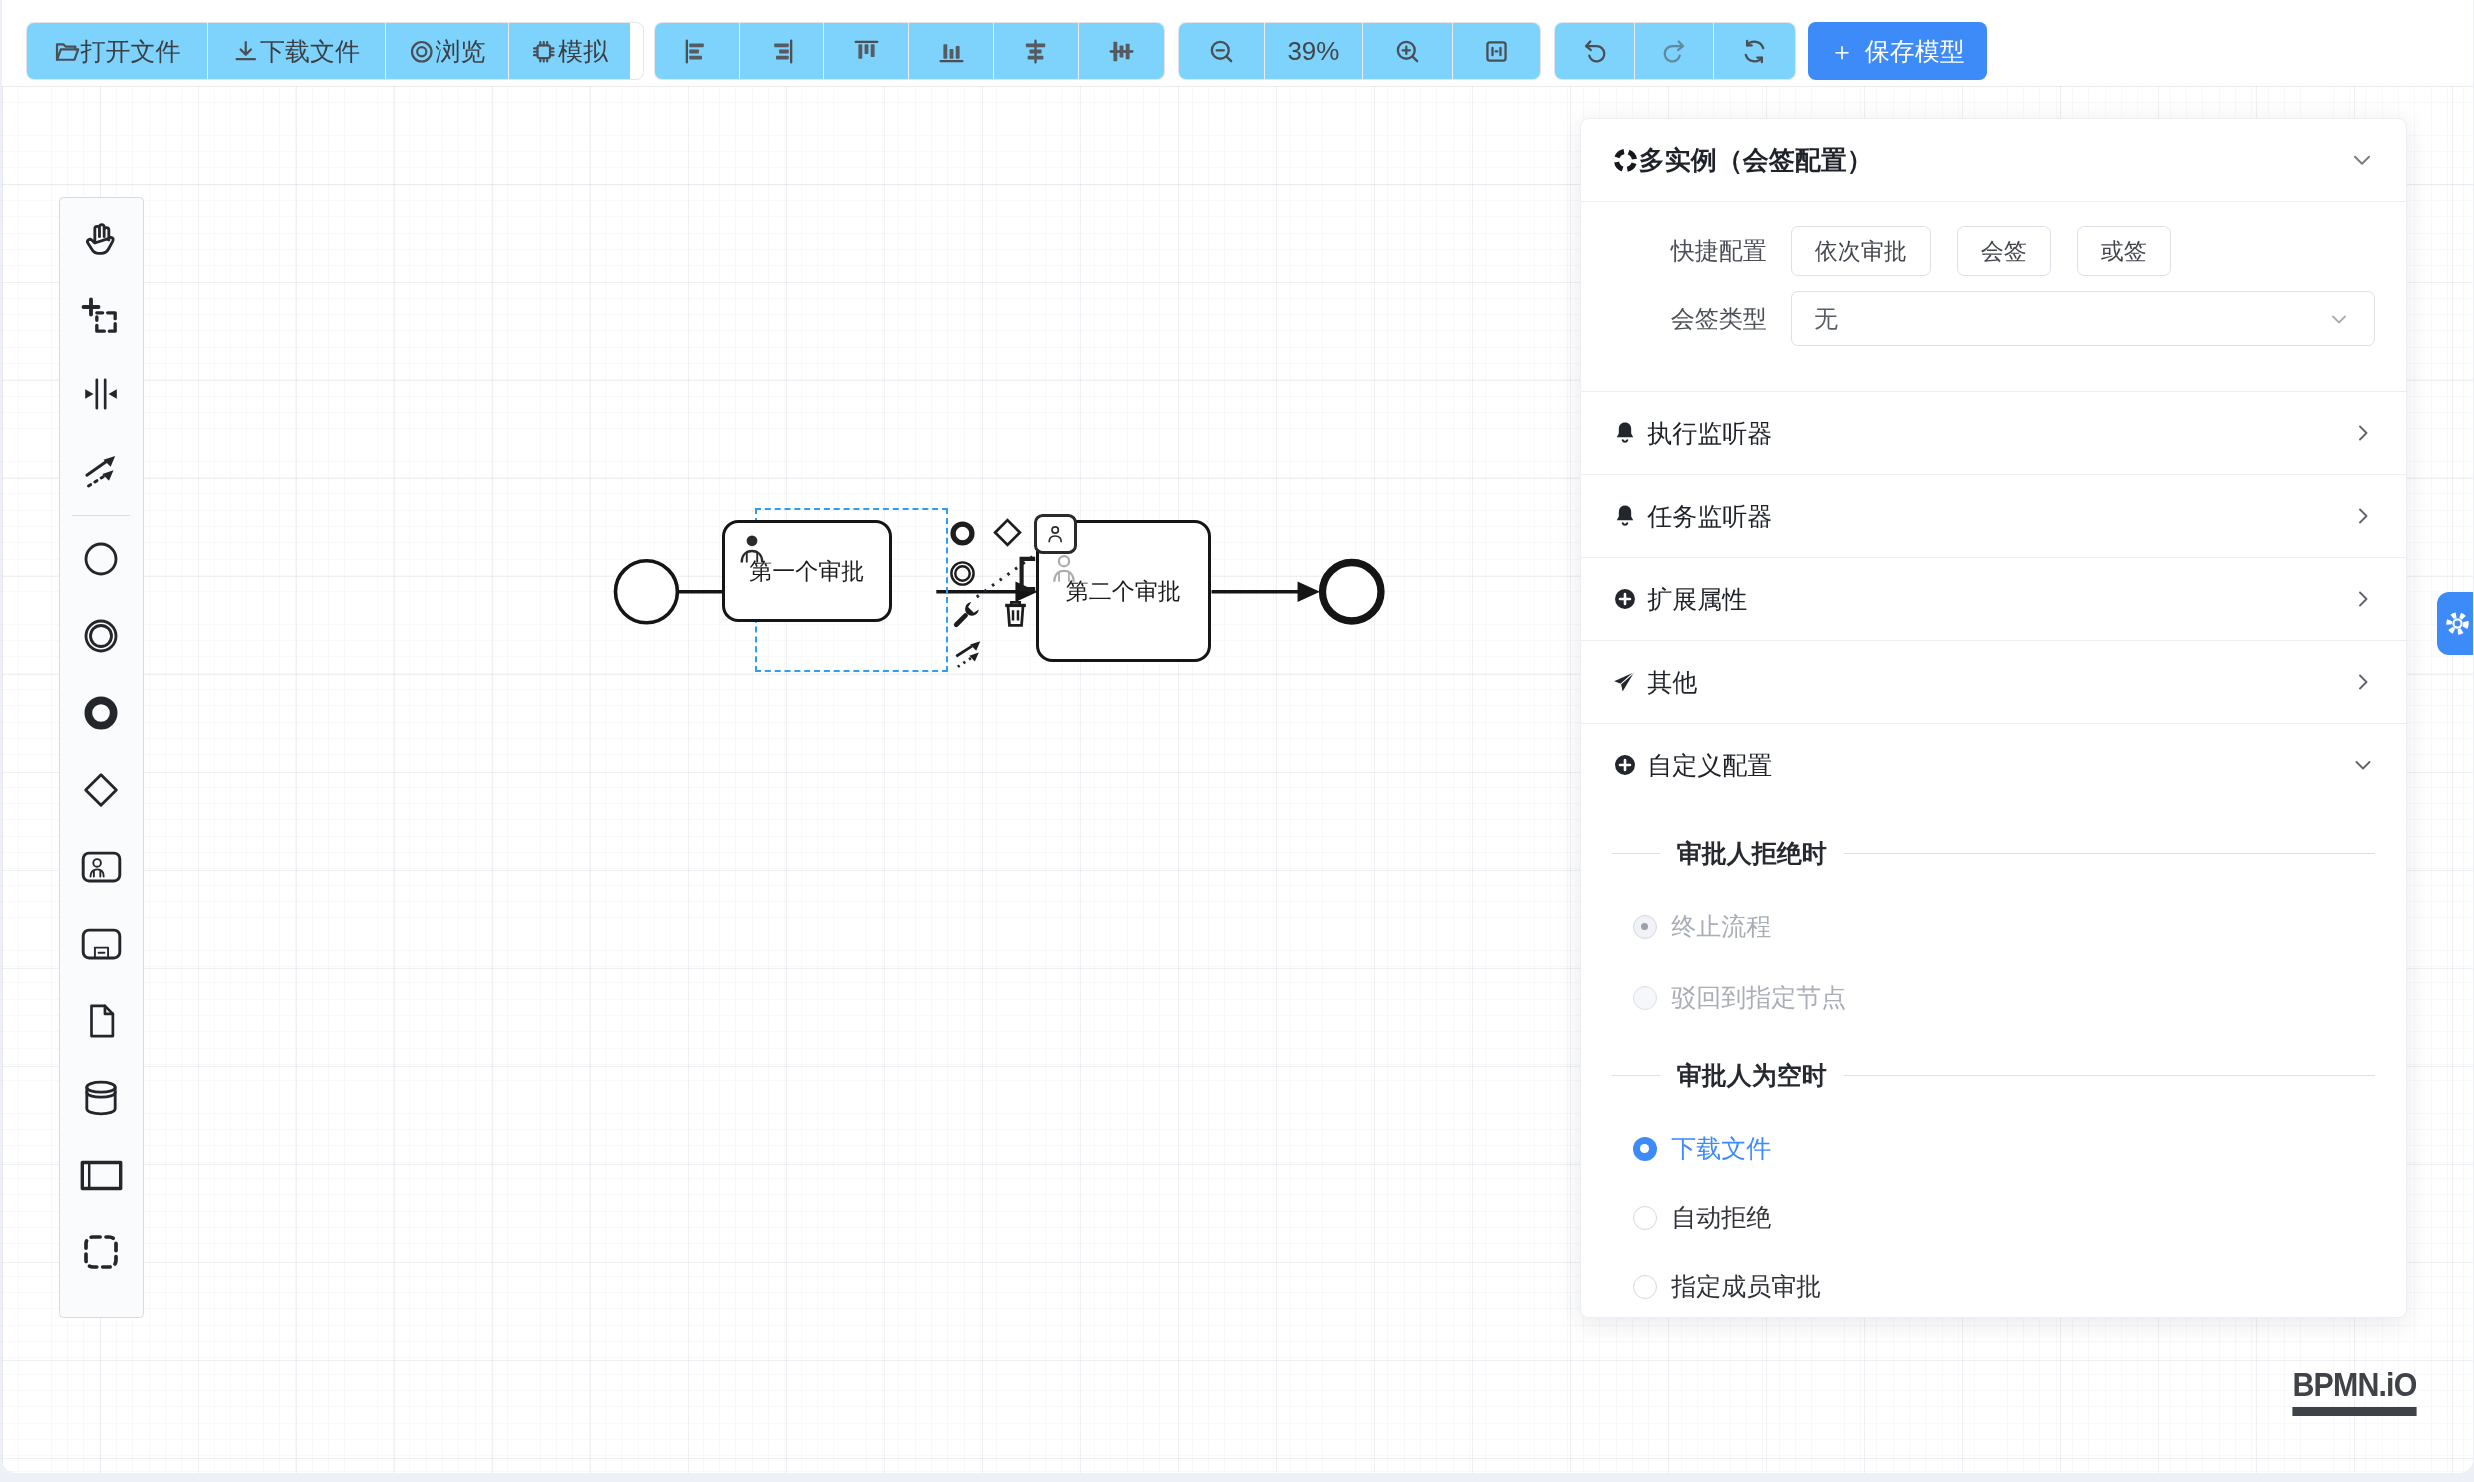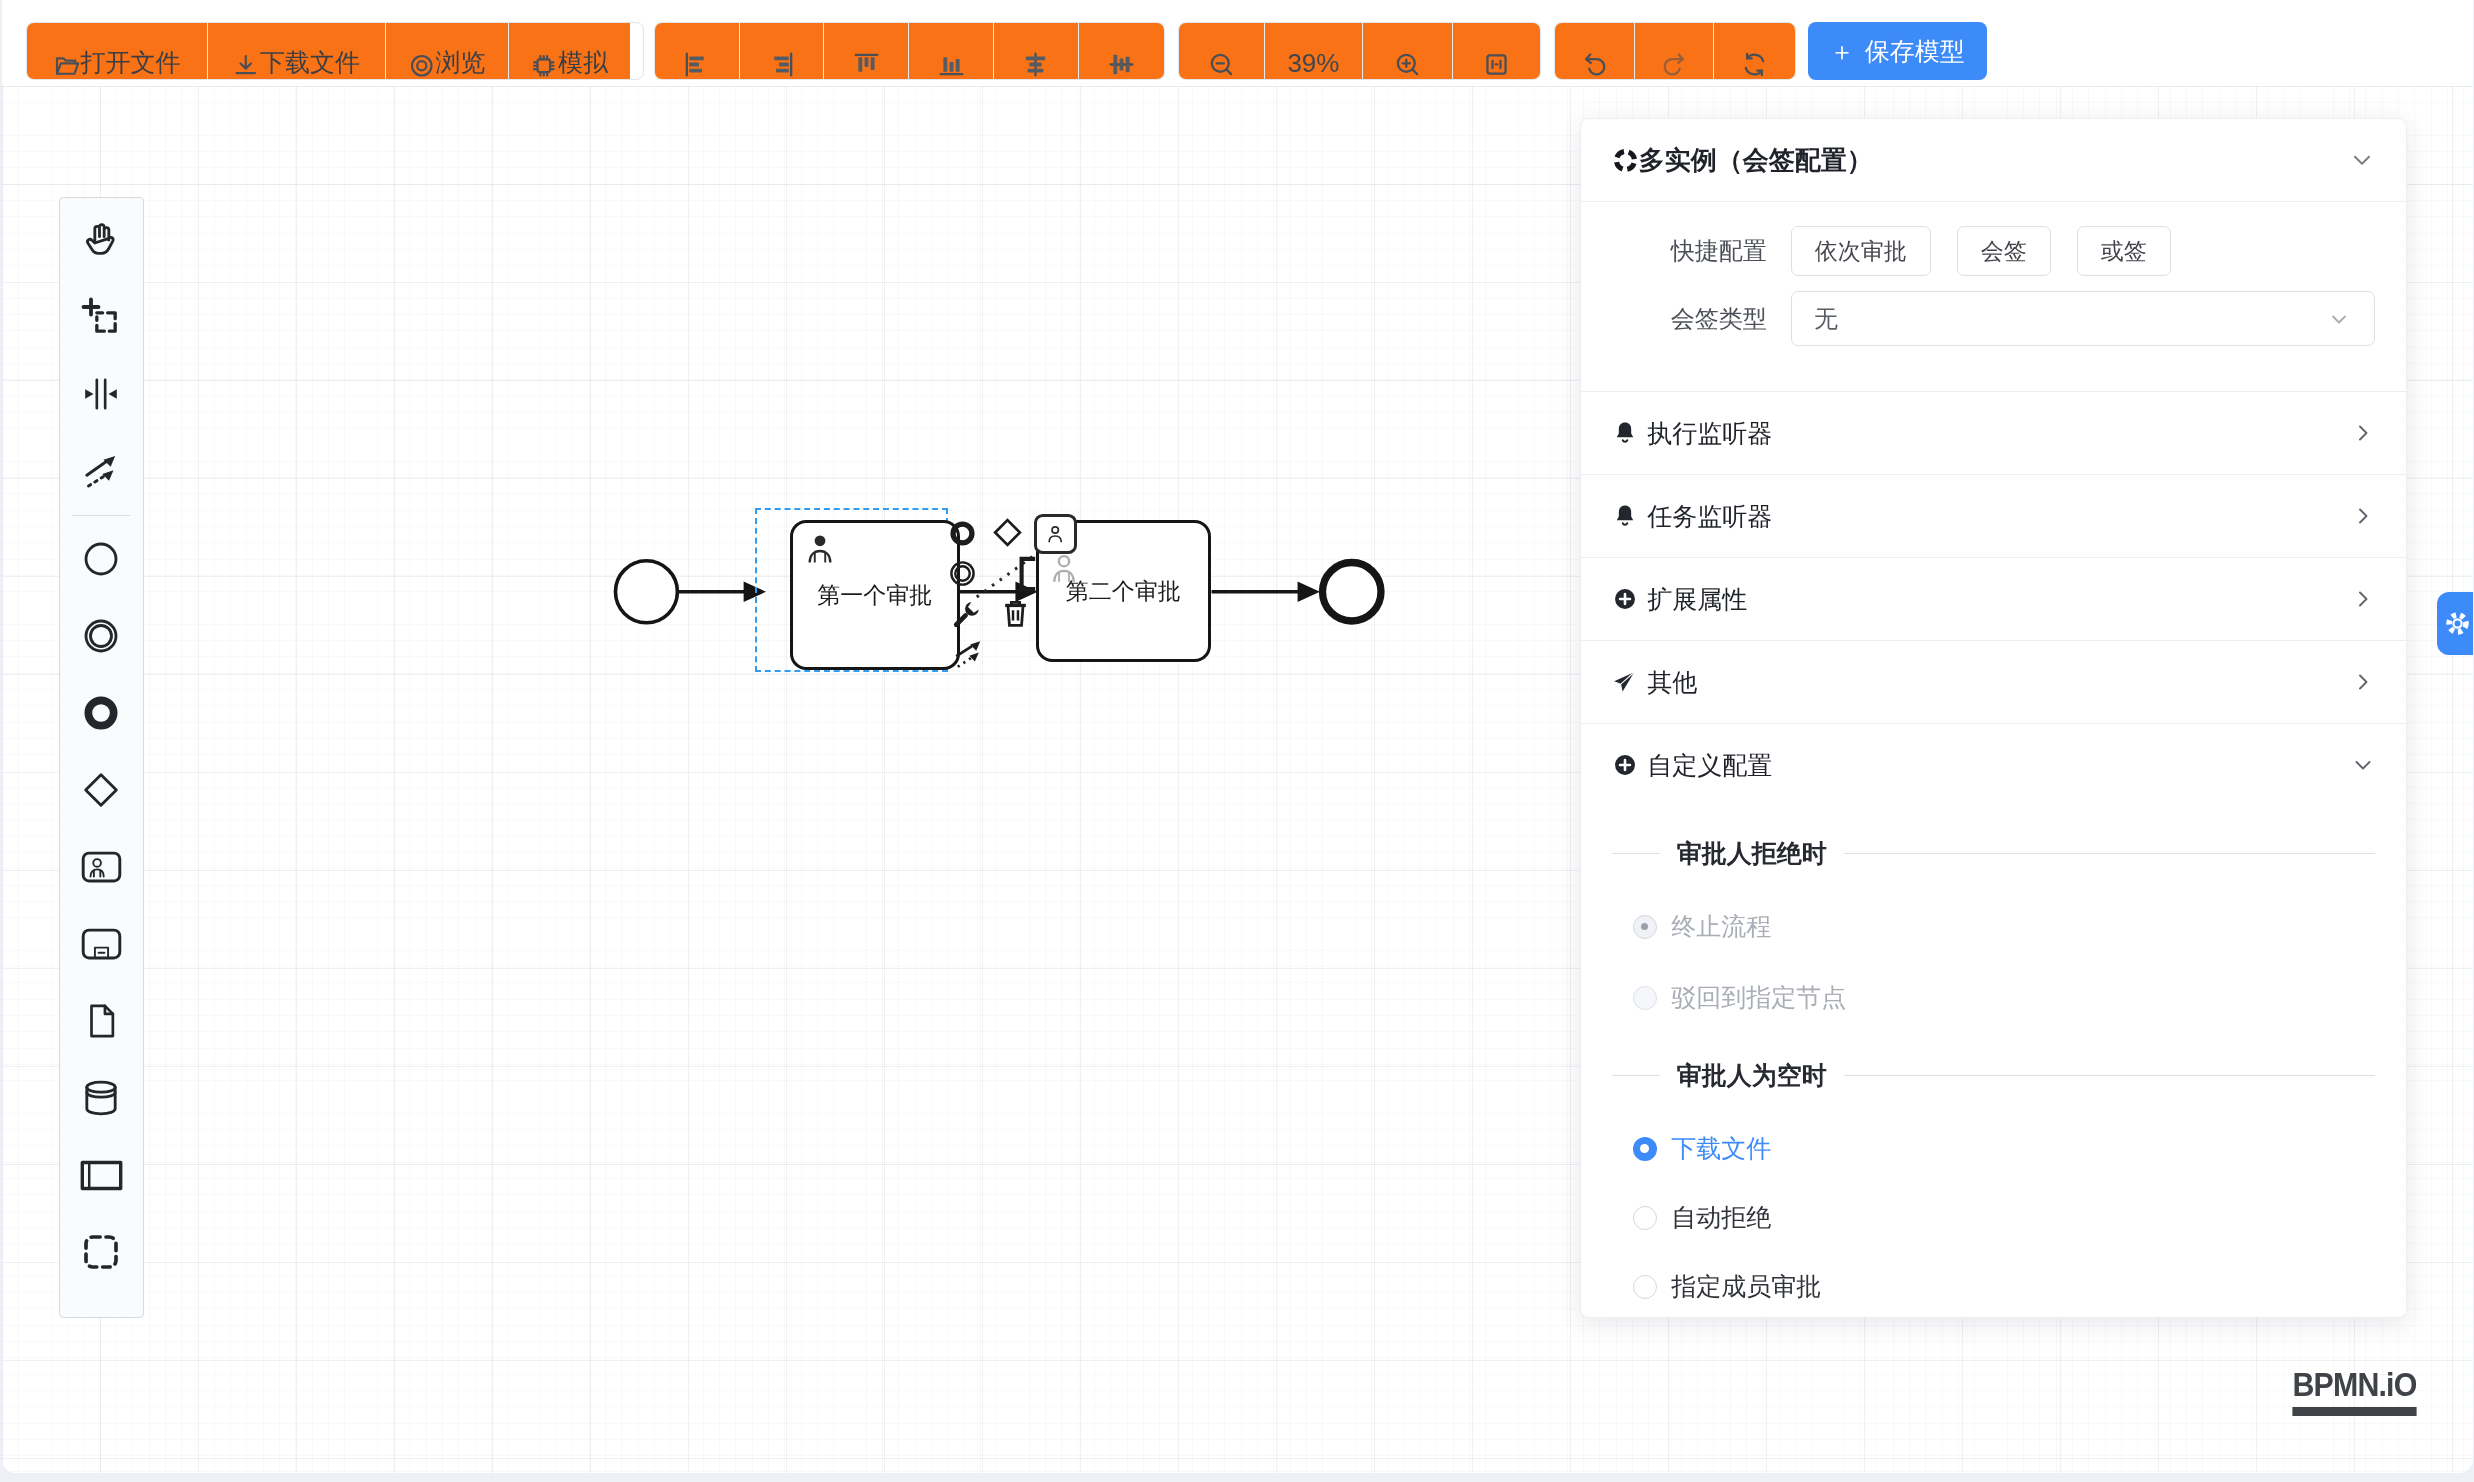--- a/index.html
+++ b/index.html
@@ -9,21 +9,21 @@
   .canvas{position:absolute;left:0;top:86px;right:0;bottom:0;
     background-image:
       repeating-linear-gradient(to right, rgba(100,115,140,.10) 0 0.9px, transparent 0.9px 98px),
       repeating-linear-gradient(to bottom, rgba(100,115,140,.10) 0 0.9px, transparent 0.9px 98px),
       repeating-linear-gradient(to right, rgba(100,115,140,.045) 0 0.9px, transparent 0.9px 16.3px),
       repeating-linear-gradient(to bottom, rgba(100,115,140,.045) 0 0.9px, transparent 0.9px 16.3px);
   }
   
   .toolbar{position:absolute;left:0;top:0;right:0;height:86px;background:#fff}
   .tb-group{position:absolute;top:22.4px;height:58px;background:#fff;border:1.7px solid #e3e5e9;border-radius:7.7px;display:flex;box-sizing:border-box;overflow:hidden}
-  .tb-btn{display:flex;align-items:flex-end;justify-content:center;gap:0;color:#3b3e44;font-size:25px;border-right:1.7px solid #eaecef;box-sizing:border-box;cursor:pointer;background:#f97316}
+  .tb-btn{display:flex;align-items:center;justify-content:center;gap:0;color:#3b3e44;font-size:25px;border-right:1.7px solid #eaecef;box-sizing:border-box;cursor:pointer;background:#7dd3fc}
   .tb-btn:last-child{border-right:none}
   .tb-btn svg{flex:none}
   .tb-zoomlevel{font-size:26px;color:#43464c}
   .save-btn{position:absolute;left:1806px;top:22.4px;width:179px;height:58px;background:#3d8bf8;border-radius:7.7px;color:#fff;font-size:25px;display:flex;align-items:center;justify-content:center;gap:10.3px;cursor:pointer}
   .icon-stroke{stroke:#4a4e55;stroke-width:1.9;fill:none;stroke-linecap:round;stroke-linejoin:round}
   .icon-fill{fill:#565a61}
   
   .palette{position:absolute;left:57px;top:197px;width:85px;height:1121px;background:#fafbfc;border:1.7px solid #d6d9de;border-radius:4.3px;box-sizing:border-box;display:flex;flex-direction:column;align-items:center;padding-top:3.4px}
   .pal-item{width:82px;height:77px;display:flex;align-items:center;justify-content:center;cursor:pointer}
   .pal-sep{width:58px;height:0;border-top:1.7px solid #d9dce1;margin:5.2px 0}
@@ -313,21 +313,21 @@
         <polygon points="1506,676 1532,688 1506,700" fill="#151515"></polygon>
       </g>
     <g>
         <circle cx="1569" cy="688" r="34" fill="#fff" stroke="#151515" stroke-width="8.5"></circle>
       </g>
     <path d="M1133 694 L1198 647" stroke="#2a2a2a" stroke-width="3.5" stroke-dasharray="3 8" fill="none"></path>
   </svg>
 
   <div class="selection" style="left:753px;top:508px;width:193px;height:164px"></div>
 
-  <div class="task" style="left:788px;top:520px;width:170px;height:150px">
+  <div class="task" style="left:720px;top:520px;width:170px;height:102px">
     <span>第一个审批</span>
     <svg class="task-user" style="left:8.6px;top:6.9px" width="38" height="38" viewBox="0 0 24 24">
         <circle cx="12" cy="6.8" r="3.4" fill="#2a2a2a"></circle>
         <path d="M5.5 20.5 c0-4.6 2.7-7.2 6.5-7.2 s6.5 2.6 6.5 7.2" fill="none" stroke="#2a2a2a" stroke-width="1.5"></path>
         <path d="M8.7 14 v6.5 M15.3 14 v6.5" stroke="#2a2a2a" stroke-width="1.2" fill="none"></path>
       </svg>
   </div>
 
   <div class="task" style="left:1034px;top:520px;width:175px;height:142px">
     <span>第二个审批</span>

